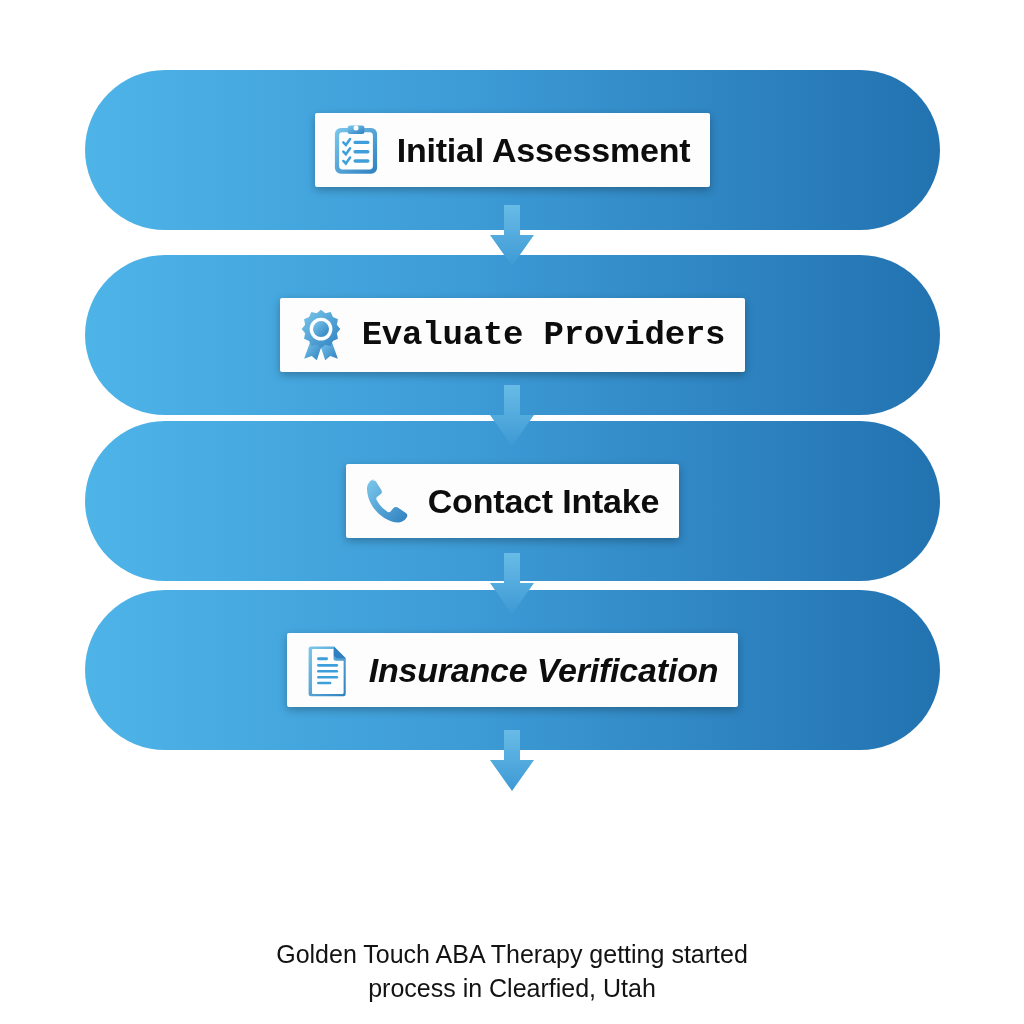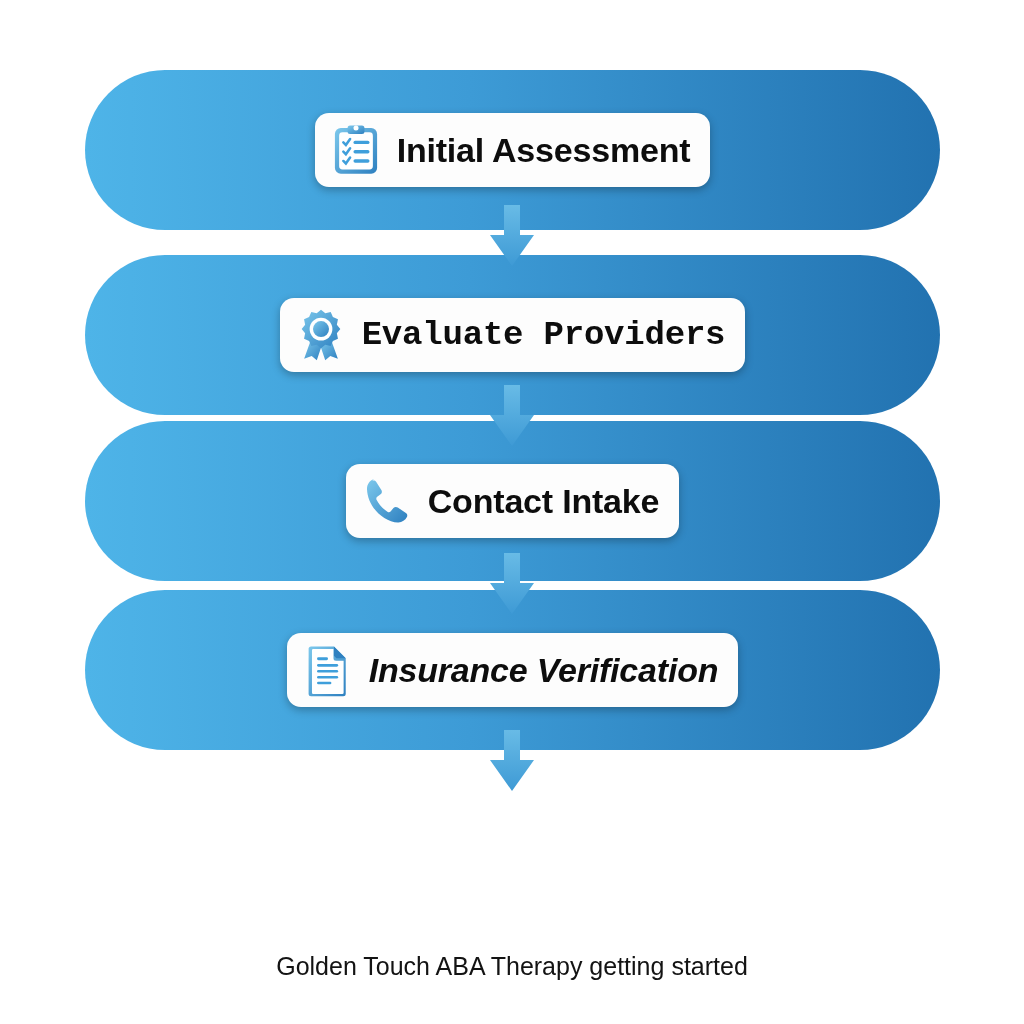--- a/index.html
+++ b/index.html
@@ -36,21 +36,21 @@
   .step-2 { top: 421px; text-align: right; }
   .step-3 { top: 590px; }
   .step-4 { top: 775px; }
 
   
   .chip {
     display: flex;
     align-items: center;
     gap: 14px;
     background: #fdfdfd;
-    border-radius: 14px;
+    border-radius: 2px;
     padding: 10px 18px 10px 14px;
     box-shadow: 0 3px 9px rgba(0,0,0,0.28);
     min-height: 72px;
   }
   .chip-icon {
     width: 54px; height: 54px;
     flex: 0 0 54px;
     display: block;
   }
   .chip-label {
@@ -80,21 +80,20 @@
   .caption {
     position: absolute;
     left: 0;
     top: 938px;
     width: 1024px;
     text-align: center;
     font-size: 25px;
     line-height: 1.35;
     color: #131313;
     font-family: "Liberation Sans", sans-serif;
-    margin-top: 12px;
   }
   .caption-line { display: block; }
 </style>
 </head>
 <body>
 
 <div id="canvas">
 
   <svg width="0" height="0" style="position:absolute" aria-hidden="true">
     <defs>
@@ -192,15 +191,16 @@
 
     <svg class="arrow arrow-3" viewBox="0 0 46 62">
       <polygon points="15,0 31,0 31,30 45,30 23,61 1,30 15,30" fill="url(#arrowGrad)"></polygon>
     </svg>
 
 
   </div>
 
   <div class="caption">
     <span class="caption-line">Golden Touch ABA Therapy getting started</span>
+    <span class="caption-line">process in Clearfied, Utah</span>
   </div>
 
 </div>
 
 </body></html>

